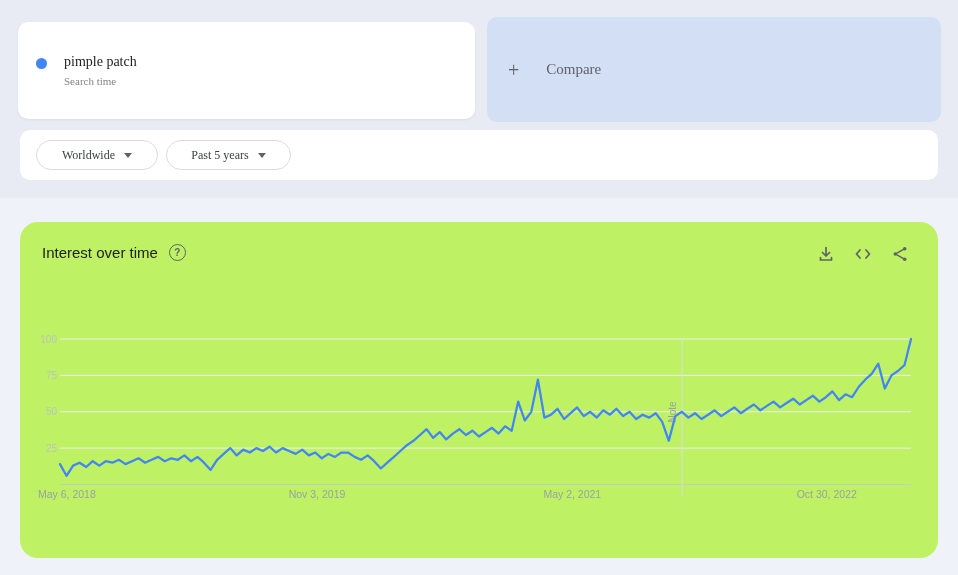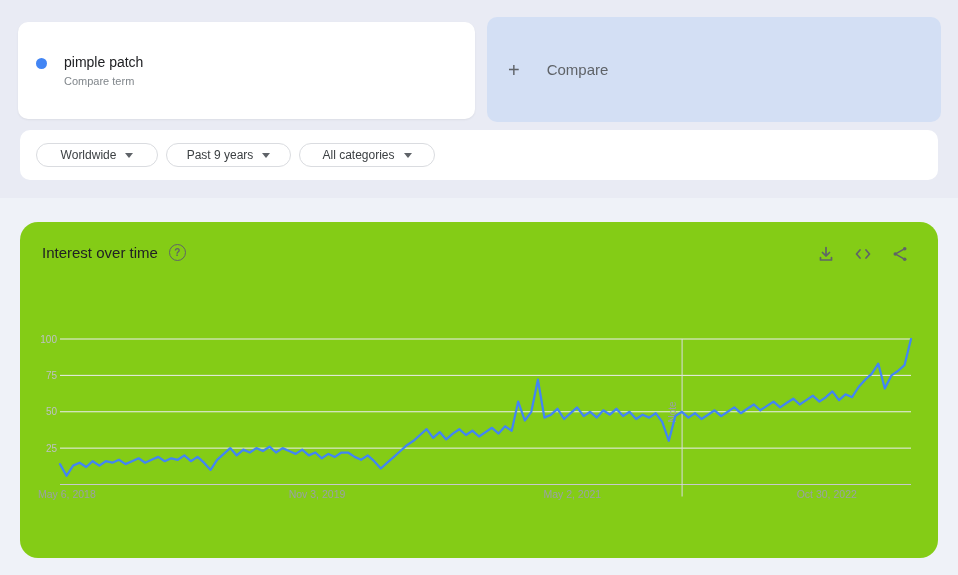--- a/index.html
+++ b/index.html
@@ -1,89 +1,85 @@
 <!DOCTYPE html>
 <html><head>
 <meta charset="utf-8">
 <style>
   * { margin:0; padding:0; box-sizing:border-box; }
   html,body { width:958px; height:575px; }
   body { font-family:"Liberation Sans", sans-serif; position:relative; overflow:hidden; background:#eff2f8; }
 
-  .top-section { position:absolute; left:0; top:0; width:958px; height:198px; background:#e9ebf4; }
+  .top-section { position:absolute; left:0; top:0; width:958px; height:198px; background:#e9ebf4;font-family:Liberation Serif, serif; }
   .main-section { position:absolute; left:0; top:198px; width:958px; height:377px; background:#eff2f8; }
 
   
   .term-card { position:absolute; left:18px; top:22px; width:457px; height:97px;
                background:#ffffff; border-radius:10px; box-shadow:0 1px 2px rgba(60,64,67,.08); }
   .term-dot { position:absolute; left:18px; top:36px; width:11px; height:11px; border-radius:50%; background:#4285f4; }
   .term-title { position:absolute; left:46px; top:32px; font-size:14px; color:#202124; }
   .term-sub { position:absolute; left:46px; top:53px; font-size:11px; color:#80868b; }
 
   
   .compare-card { position:absolute; left:487px; top:17px; width:454px; height:105px;
                   background:#d3dff4; border-radius:10px; cursor:pointer;
                   display:flex; align-items:center; padding-left:21px; }
   .compare-plus { font-size:20px; color:#5f6368; font-weight:400; line-height:1; }
   .compare-label { margin-left:27px; font-size:15px; color:#5f6368; }
 
   
   .filter-bar { position:absolute; left:20px; top:130px; width:918px; height:50px;
                 background:#ffffff; border-radius:10px; display:flex; align-items:center;
                 padding-left:16px; gap:8px; }
-  .pill { height:24px; border:1px solid #dadce0; border-radius:16px; background:#fff;
+  .pill { height:30px; border:1px solid #dadce0; border-radius:16px; background:#fff;
           display:flex; align-items:center; justify-content:center; gap:9px;
           font-size:12px; color:#3c4043; cursor:pointer; }
   .pill:nth-child(1){ width:122px; }
   .pill:nth-child(2){ width:125px; }
   .pill:nth-child(3){ width:136px; }
   .pill:nth-child(4){ width:125px; }
   .caret { width:0; height:0; border-left:4px solid transparent; border-right:4px solid transparent;
            border-top:5px solid #5f6368; }
 
   
   .chart-card { position:absolute; left:20px; top:24px; width:918px; height:336px;
-                background:#84cc16; border-radius:18px; }
+                background:#bef264; border-radius:18px; }
   .chart-head { position:absolute; left:22px; top:22px; display:flex; align-items:center; gap:11px; }
   .chart-title { font-size:15px; color:#202124; }
   .help-icon { width:17px; height:17px; border-radius:50%; border:1.6px solid #5f6368;
                display:flex; align-items:center; justify-content:center;
                font-size:10px; color:#5f6368; font-weight:bold; cursor:pointer; }
   .chart-actions { position:absolute; right:28px; top:22px; display:flex; align-items:center; gap:17px; }
   .action-btn { width:20px; height:20px; cursor:pointer; display:flex; align-items:center; justify-content:center; }
   .action-btn svg { stroke:#5f6368; fill:none; stroke-width:1.7; stroke-linecap:round; stroke-linejoin:round; }
   .chart-svg { position:absolute; left:0; top:0; width:918px; height:336px; }
 </style>
 </head>
 <body>
 
 <div class="top-section">
 
   <div class="term-card">
     <div class="term-dot"></div>
     <div class="term-title">pimple patch</div>
-    <div class="term-sub">Compare term</div>
+    <div class="term-sub">Search time</div>
   </div>
 
   <div class="compare-card">
     <span class="compare-plus">+</span>
     <span class="compare-label">Compare</span>
   </div>
 
   <div class="filter-bar">
     <div class="pill">
       <span>Worldwide</span>
       <span class="caret"></span>
     </div>
     <div class="pill">
-      <span>Past 9 years</span>
-      <span class="caret"></span>
-    </div>
-    <div class="pill">
-      <span>All categories</span>
+      <span>Past 5 years</span>
       <span class="caret"></span>
     </div>
   </div>
 
 </div>
 
 <div class="main-section">
 
   <div class="chart-card">
 

